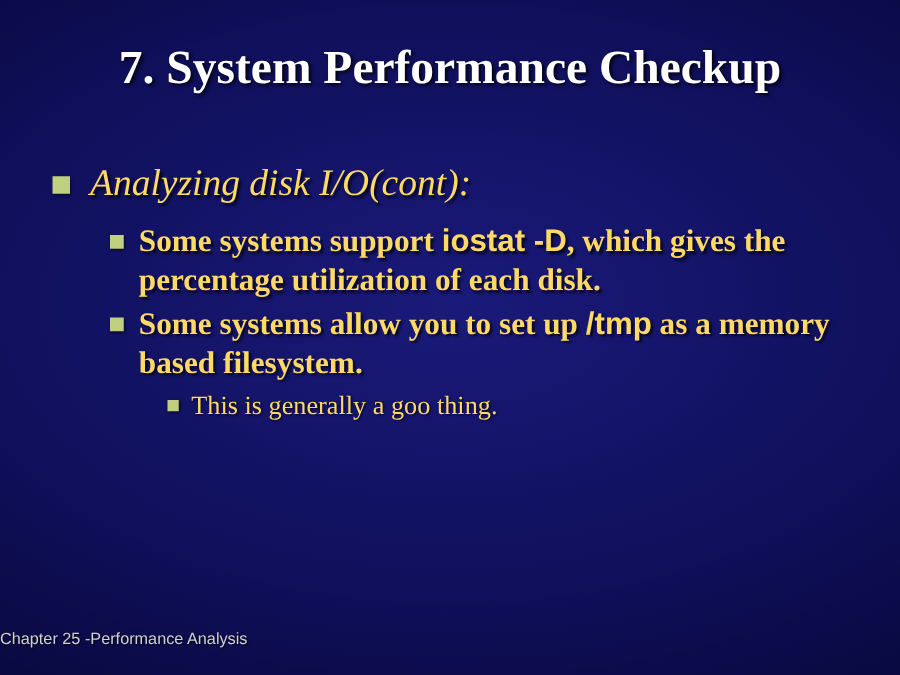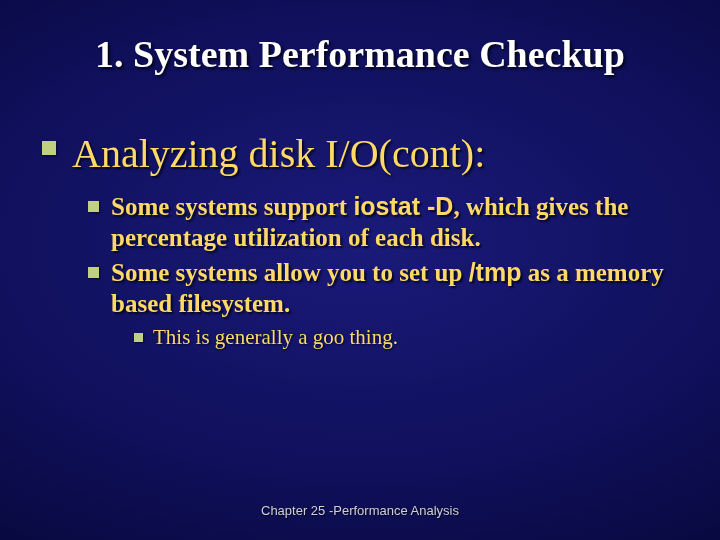--- a/index.html
+++ b/index.html
@@ -37,22 +37,23 @@
   .lvl1 .sq {
     width: 14px;
     height: 14px;
     background: #c0d080;
     margin-top: 11px;
     margin-right: 16px;
     flex: 0 0 14px;
     box-shadow: 1px 1px 2px rgba(0,0,0,0.6);
   }
   .lvl1 .txt {
-    font-size: 40px;
+    font-size: 30px;
     text-shadow: 2px 2px 2px rgba(0,0,0,0.7);
+    font-style: italic;
   }
   .lvl2 {
     display: flex;
     align-items: flex-start;
     margin-left: 46px;
     margin-bottom: 4px;
     font-weight: bold;
   }
   .lvl2 .sq {
     width: 11px;
@@ -88,33 +89,33 @@
   .lvl3 .txt {
     font-size: 21px;
     text-shadow: 1px 1px 2px rgba(0,0,0,0.7);
   }
   .mono { font-family: Arial, Helvetica, sans-serif; }
   .footer {
     position: absolute;
     bottom: 22px;
     left: 0;
     width: 100%;
-    text-align: center;
+    text-align: left;
     font-family: Arial, Helvetica, sans-serif;
     font-size: 13px;
     color: #d0d0d0;
     text-shadow: 1px 1px 1px rgba(0,0,0,0.6);
   }
 </style>
 </head>
 <body>
 
 <div class="slide">
 
-  <div class="title">1. System Performance Checkup</div>
+  <div class="title">7. System Performance Checkup</div>
 
   <div class="body">
 
     <div class="lvl1">
       <div class="sq"></div>
       <div class="txt">Analyzing disk I/O(cont):</div>
     </div>
 
     <div class="lvl2">
       <div class="sq"></div>

